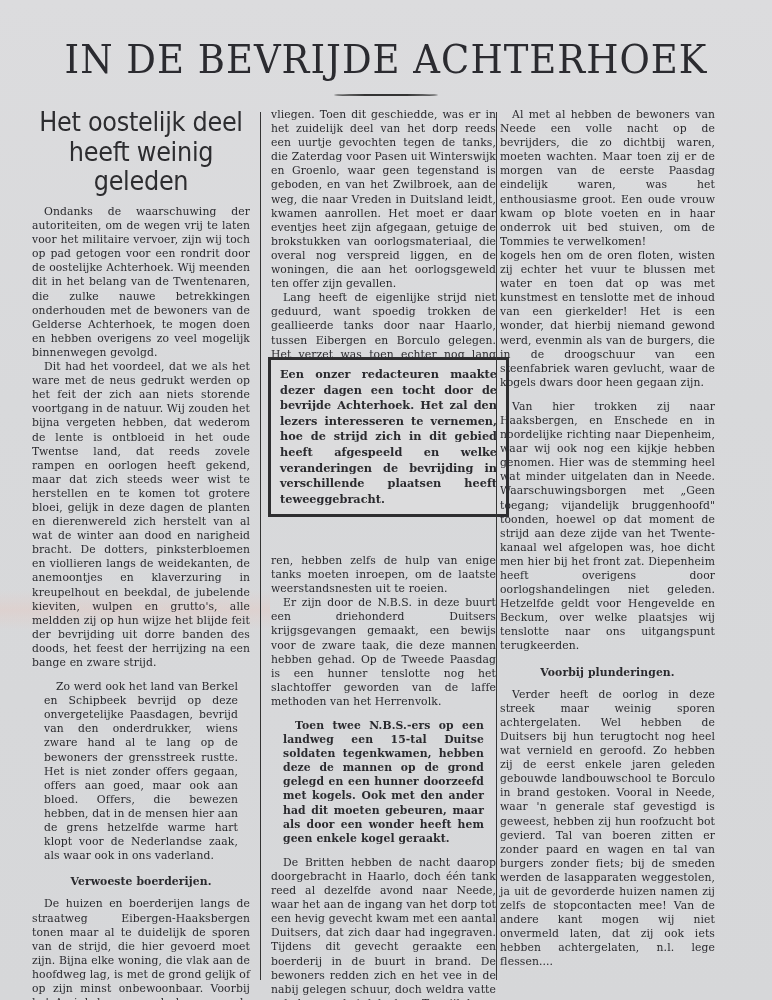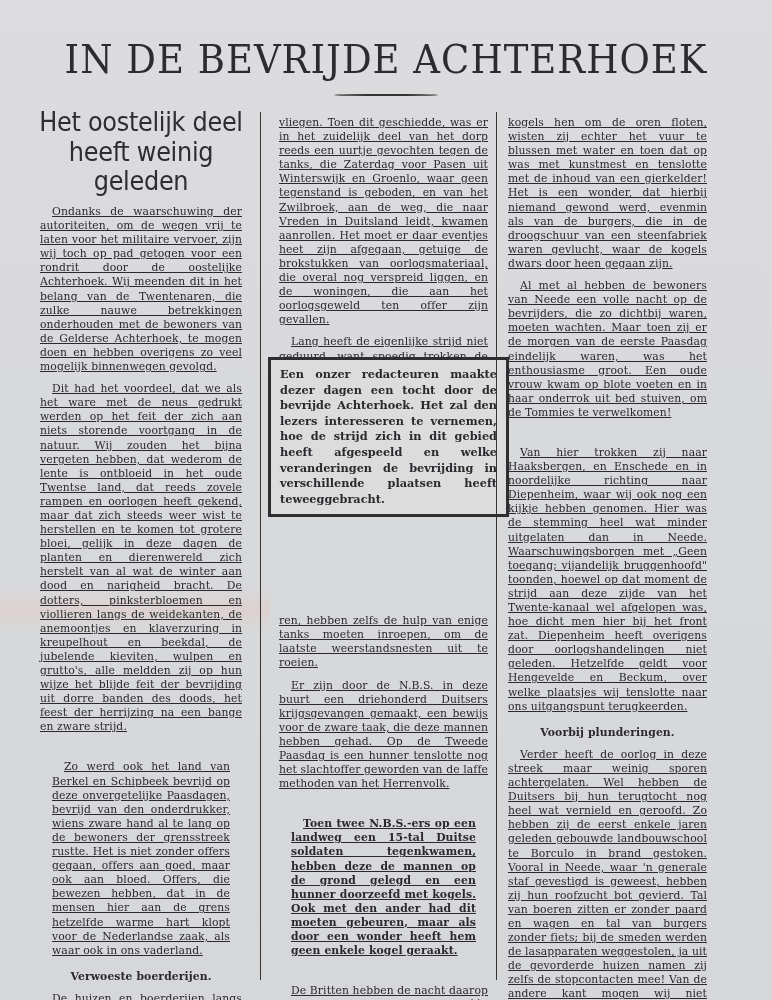--- a/index.html
+++ b/index.html
@@ -22,21 +22,21 @@
   }
   .masthead-rule {
     position:absolute; left:204px; top:94px; width:104px; height:2px;
     background:#333; border-radius:50%;
   }
   .col {
     position:absolute; top:108px;
     font-size:10.8px; line-height:14.1px; text-align:justify;
     letter-spacing:0.1px;
   }
-  .col p { margin:8px; text-indent:12px;text-decoration:underline; }
+  .col p { margin:0; text-indent:12px; }
   .col1 { left:32px; width:218px; }
   .col2 { left:271px; width:225px; }
   .col3 { left:500px; width:215px; }
   .vrule { position:absolute; width:1px; background:#333; }
   .article-title {
     font-family:"DejaVu Sans", sans-serif;
     font-size:24px; line-height:27px; text-align:center;
     margin:4px 0 12px 0; color:#2d2d30; letter-spacing:-0.3px;
     transform:scaleY(1.1);
   }
@@ -93,22 +93,22 @@
     </div>
     <div class="gap"></div>
     <p>De Britten hebben de nacht daarop doorgebracht in Haarlo, doch één tank reed al dezelfde avond naar Neede, waar het aan de ingang van het dorp tot een hevig gevecht kwam met een aantal Duitsers, dat zich daar had ingegraven. Tijdens dit gevecht geraakte een boerderij in de buurt in brand. De bewoners redden zich en het vee in de nabij gelegen schuur, doch weldra vatte ook daarvan het dak vlam. Terwijl de</p>
   </div>
 
   <div class="boxed">Een onzer redacteuren maakte dezer dagen een tocht door de bevrijde Achterhoek. Het zal den lezers interesseren te vernemen, hoe de strijd zich in dit gebied heeft afgespeeld en welke veranderingen de bevrijding in verschillende plaatsen heeft teweeggebracht.</div>
 
   <div class="vrule" style="left:496px; top:112px; height:868px;"></div>
 
   <div class="col col3">
+    <p>Al met al hebben de bewoners van Neede een volle nacht op de bevrijders, die zo dichtbij waren, moeten wachten. Maar toen zij er de morgen van de eerste Paasdag eindelijk waren, was het enthousiasme groot. Een oude vrouw kwam op blote voeten en in haar onderrok uit bed stuiven, om de Tommies te verwelkomen!</p>
     <p style="text-indent:0;">kogels hen om de oren floten, wisten zij echter het vuur te blussen met water en toen dat op was met kunstmest en tenslotte met de inhoud van een gierkelder! Het is een wonder, dat hierbij niemand gewond werd, evenmin als van de burgers, die in de droogschuur van een steenfabriek waren gevlucht, waar de kogels dwars door heen gegaan zijn.</p>
-    <p>Al met al hebben de bewoners van Neede een volle nacht op de bevrijders, die zo dichtbij waren, moeten wachten. Maar toen zij er de morgen van de eerste Paasdag eindelijk waren, was het enthousiasme groot. Een oude vrouw kwam op blote voeten en in haar onderrok uit bed stuiven, om de Tommies te verwelkomen!</p>
     <div class="gap"></div>
     <p>Van hier trokken zij naar Haaksbergen, en Enschede en in noordelijke richting naar Diepenheim, waar wij ook nog een kijkje hebben genomen. Hier was de stemming heel wat minder uitgelaten dan in Neede. Waarschuwingsborgen met „Geen toegang; vijandelijk bruggenhoofd" toonden, hoewel op dat moment de strijd aan deze zijde van het Twente-kanaal wel afgelopen was, hoe dicht men hier bij het front zat. Diepenheim heeft overigens door oorlogshandelingen niet geleden. Hetzelfde geldt voor Hengevelde en Beckum, over welke plaatsjes wij tenslotte naar ons uitgangspunt terugkeerden.</p>
     <div class="subhead">Voorbij plunderingen.</div>
     <p>Verder heeft de oorlog in deze streek maar weinig sporen achtergelaten. Wel hebben de Duitsers bij hun terugtocht nog heel wat vernield en geroofd. Zo hebben zij de eerst enkele jaren geleden gebouwde landbouwschool te Borculo in brand gestoken. Vooral in Neede, waar 'n generale staf gevestigd is geweest, hebben zij hun roofzucht bot gevierd. Tal van boeren zitten er zonder paard en wagen en tal van burgers zonder fiets; bij de smeden werden de lasapparaten weggestolen, ja uit de gevorderde huizen namen zij zelfs de stopcontacten mee! Van de andere kant mogen wij niet onvermeld laten, dat zij ook iets hebben achtergelaten, n.l. lege flessen....</p>
 
   </div>
 
 </div>
 
 </body></html>

